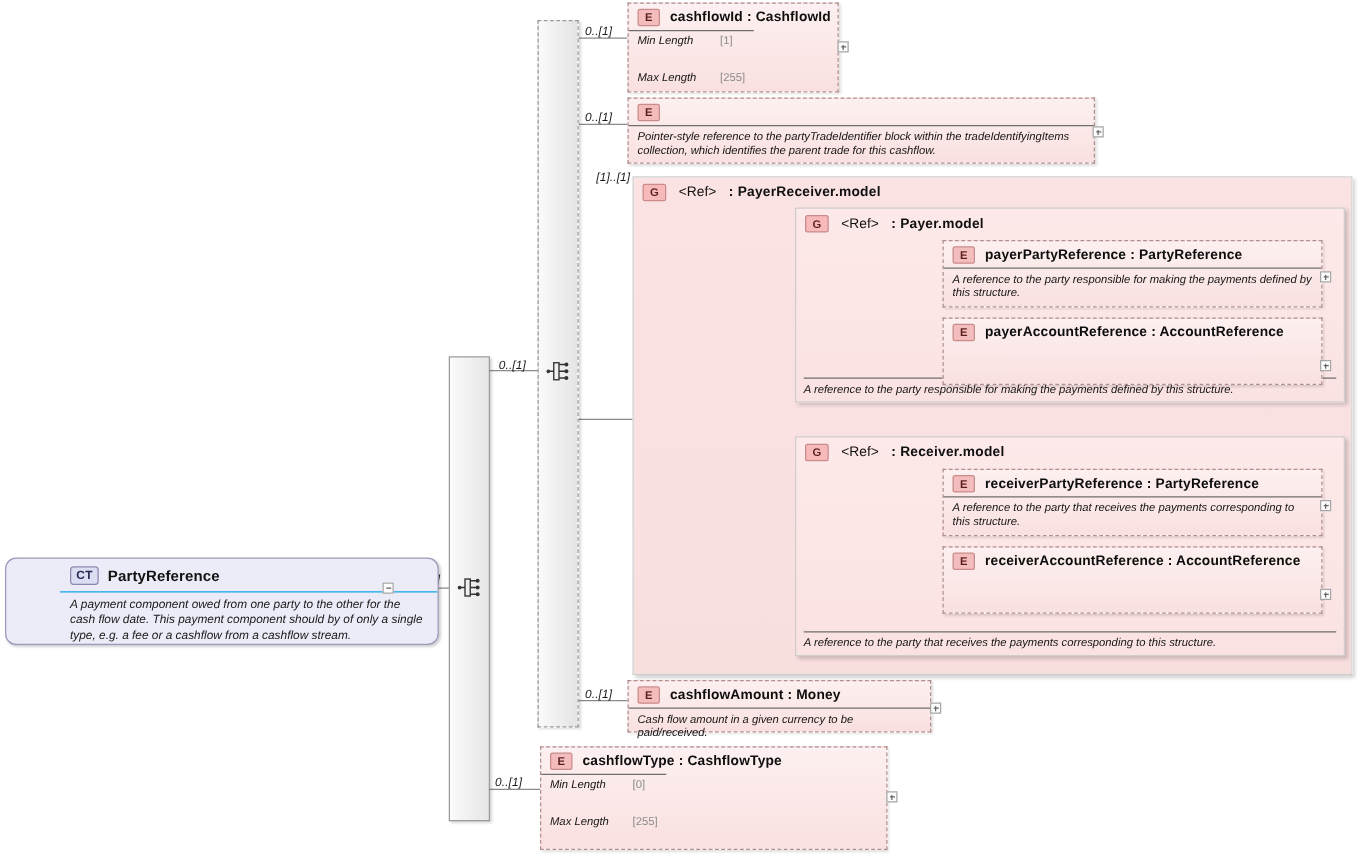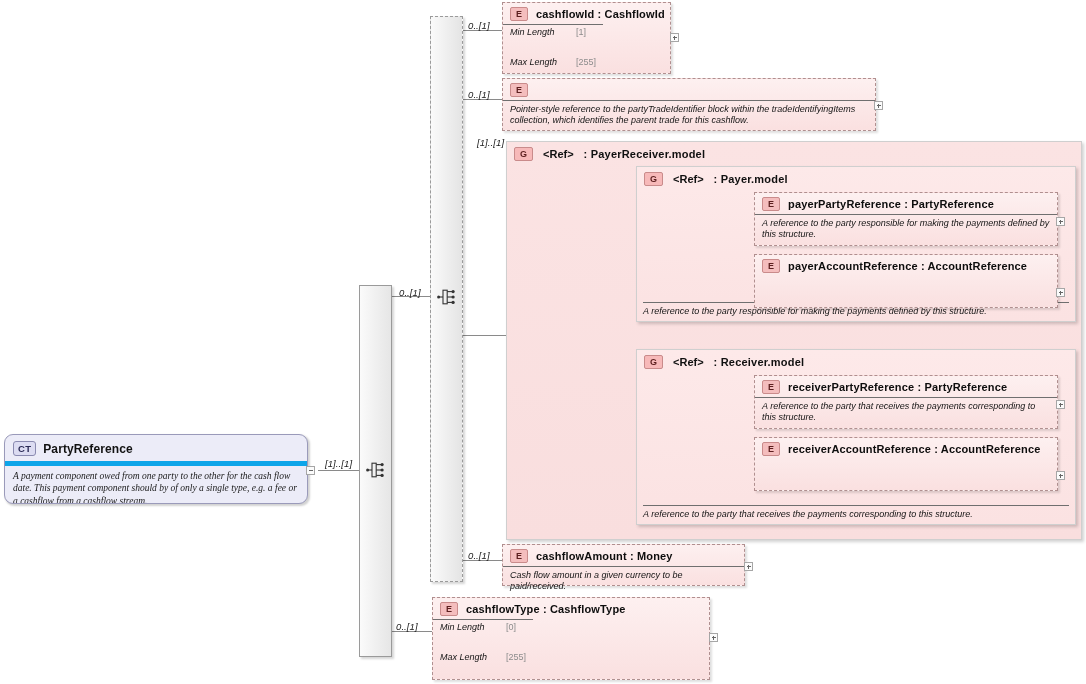--- a/index.html
+++ b/index.html
@@ -40,22 +40,22 @@
   .ctbox .cthead{
     display:flex;align-items:center;gap:7px;padding:6px 8px 5px 8px;
   }
   .ct-badge{
     border:1px solid #8a8ab0;background:#dcdcf2;border-radius:3px;
     font-size:9.5px;font-weight:bold;color:#2a2a55;
     padding:1px 4px;line-height:11px;letter-spacing:.3px;
   }
   .ct-title{font-size:12px;font-weight:bold;color:#121212;letter-spacing:.1px;}
   .ctbox .ctdoc{
-    border-top:5px solid #0ea5e9;padding:4px 8px 7px 8px;
-    font-style:italic;font-size:9.5px;line-height:12.4px;color:#191919;font-family:Liberation Serif, serif;
+    border-top:1px solid #0ea5e9;padding:4px 8px 7px 8px;
+    font-style:italic;font-size:9.5px;line-height:12.4px;color:#191919;
   }
 
   
   .elbox{
     position:absolute;border:1px dashed #b08f8f;
     background:linear-gradient(to bottom,#fdf0f0 0%,#fae0e0 100%);
     box-shadow:1.5px 1.5px 2px rgba(0,0,0,.13);
   }
   .elbox .elhead{display:flex;align-items:center;gap:8px;padding:4px 7px 3px 7px;}
   .e-badge{
@@ -82,21 +82,21 @@
 
   
   .grpbox{
     position:absolute;
     background:linear-gradient(to bottom,#fbe3e3 0%,#f9dede 100%);
     border:1px solid #cfcfcf;box-shadow:2px 2px 3px rgba(0,0,0,.18);
   }
   .grpbox.inner{background:linear-gradient(to bottom,#fde9e9 0%,#fbe2e2 100%);}
   .grphead{display:flex;align-items:center;padding:5px 7px 0 7px;gap:10px;}
   .grphead .gtxt{font-size:11px;font-weight:bold;color:#101010;letter-spacing:.2px;}
-  .grphead .gref{font-size:11px;font-weight:bold;color:#101010;}
+  .grphead .gref{font-size:11px;font-weight:normal;color:#101010;}
   .grpdoc{
     position:absolute;left:0;right:0;bottom:0;
     border-top:1px solid #6f6f6f;margin:0 6px 4px 6px;
     padding-top:3px;font-style:italic;font-size:9px;color:#141414;line-height:11px;
   }
 
   
   .expander{
     position:absolute;width:9px;height:9px;border:1px solid #a6a6a6;
     background:#fbfbfb;box-sizing:border-box;
@@ -193,21 +193,21 @@
 <div class="card" style="left:655px;top:244px;">[1]..[1]</div>
 <div class="card" style="left:724px;top:211px;">0..[1]</div>
 <div class="card" style="left:724px;top:282px;">0..[1]</div>
 <div class="card" style="left:603px;top:349px;">[1]..[1]</div>
 <div class="card" style="left:655px;top:426px;">[1]..[1]</div>
 <div class="card" style="left:724px;top:394px;">0..[1]</div>
 <div class="card" style="left:724px;top:465px;">0..[1]</div>
 <div class="card" style="left:468px;top:550px;">0..[1]</div>
 <div class="card" style="left:396px;top:621px;">0..[1]</div>
 
-<div class="ctbox" style="left:4px;top:434px;width:302px;height:68px;">
+<div class="ctbox" style="left:4px;top:446px;width:302px;height:68px;padding-left:43px;">
   <div class="cthead">
     <span class="ct-badge">CT</span>
     <span class="ct-title">PartyReference</span>
   </div>
   <div class="ctdoc">A payment component owed from one party to the other for the cash flow date. This payment component should by of only a single type, e.g. a fee or a cashflow from a cashflow stream.</div>
 </div>
 <div class="expander" style="left:306px;top:466px;"></div>
 
 <div class="elbox" style="left:502px;top:2px;width:167px;height:70px;">
   <div class="elhead">

